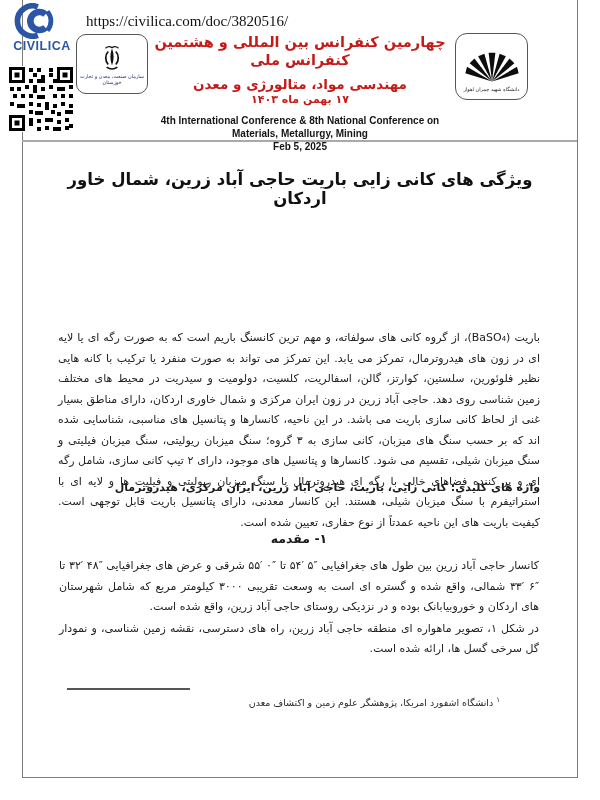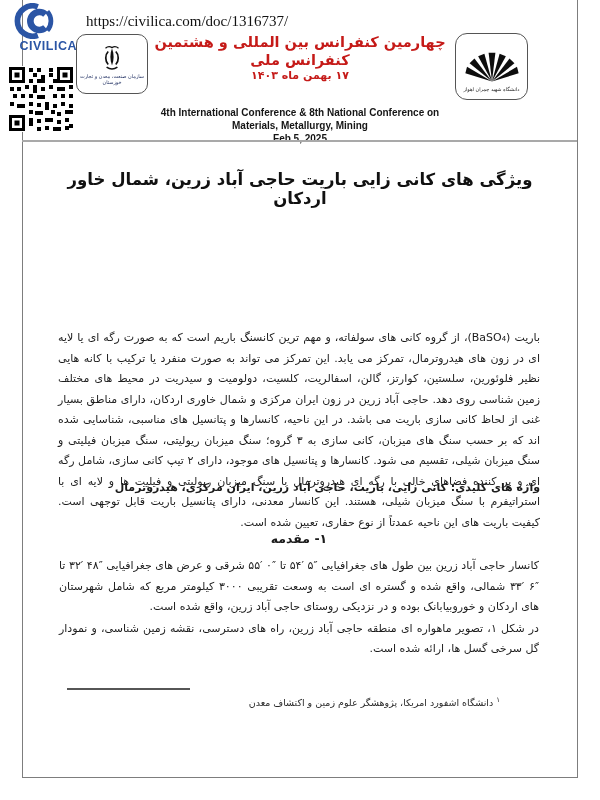--- a/index.html
+++ b/index.html
@@ -4,21 +4,21 @@
 <style>
   html,body{margin:0;padding:0;background:#fff;}
   #screen{position:relative;width:600px;height:800px;background:#fff;overflow:hidden;
           font-family:"DejaVu Sans",sans-serif;color:#1b1b1b;}
 
   
   .sheet-frame{position:absolute;left:22px;top:-14px;width:554px;height:790px;
                border:1px solid #7d7d7d;background:#fff;}
 
   
-  .civilica-brand{position:absolute;left:7px;top:3px;width:70px;text-align:right;}
+  .civilica-brand{position:absolute;left:7px;top:3px;width:70px;text-align:center;}
   .civilica-brand svg{display:block;margin-left:2px;}
   .civilica-wordmark{font-family:"Liberation Sans",sans-serif;font-weight:bold;
                      font-size:12.5px;letter-spacing:.5px;color:#2b55a5;margin-top:0px;}
 
   .doc-url{position:absolute;left:86px;top:13px;font-family:"Liberation Serif",serif;
            font-size:15px;color:#111;}
 
   
   .qr-code{position:absolute;left:8px;top:66px;width:66px;height:66px;background:#fff;}
 
@@ -32,21 +32,21 @@
             align-items:center;justify-content:center;box-sizing:border-box;}
   .uni-caption{font-size:5px;line-height:6px;color:#222;text-align:center;direction:rtl;margin-top:1px;}
 
   
   .banner{position:absolute;left:145px;top:33px;width:310px;text-align:center;direction:rtl;}
   .banner .fa1{font-size:14.5px;font-weight:bold;color:#c51a18;line-height:18px;}
   .banner .fa2{font-size:13.5px;font-weight:bold;color:#c51a18;line-height:17px;margin-top:7px;}
   .banner .fa3{font-size:11px;font-weight:bold;color:#c51a18;line-height:14px;margin-top:0;}
   .banner .en{direction:ltr;font-family:"Liberation Sans",sans-serif;font-weight:bold;
               font-size:10px;line-height:13px;color:#151515;}
-  .banner .en.first{margin-top:23px;}
+  .banner .en.first{margin-top:7px;}
 
   .header-rule{position:absolute;left:22px;top:140px;width:555px;height:2px;background:#a9a9a9;}
 
   
   .paper-title{position:absolute;left:40px;top:170px;width:520px;text-align:center;direction:rtl;
                font-weight:bold;font-size:16.5px;color:#111;}
   .author-line{position:absolute;left:40px;top:224px;width:520px;text-align:center;direction:rtl;
                font-weight:bold;font-size:10.5px;color:#222;}
   .author-line .fnmark{font-size:7.5px;vertical-align:super;}
 
@@ -72,21 +72,21 @@
 
   <div class="civilica-brand">
     <svg width="52" height="36" viewBox="0 0 52 38">
       <path d="M29 4 A 16 16 0 1 0 29 34" fill="none" stroke="#2b55a5" stroke-width="6"></path>
       <path d="M39 9 A 15 15 0 0 1 39 29" fill="none" stroke="#2b55a5" stroke-width="5"></path>
       <path d="M37 12 A 9.5 9.5 0 1 0 37 26" fill="none" stroke="#2b55a5" stroke-width="7"></path>
     </svg>
     <div class="civilica-wordmark">CIVILICA</div>
   </div>
 
-  <div class="doc-url">https://civilica.com/doc/1316737/</div>
+  <div class="doc-url">https://civilica.com/doc/3820516/</div>
 
   <div class="qr-code">
     <svg width="66" height="66" viewBox="0 0 66 66">
       <g fill="#000">
         <rect x="1" y="1" width="16" height="16"></rect>
           <rect x="49" y="1" width="16" height="16"></rect>
         <rect x="1" y="49" width="16" height="16"></rect>
       </g>
       <g fill="#fff">
         <rect x="4" y="4" width="10" height="10"></rect>
@@ -157,20 +157,21 @@
       <path d="M5 20.5 C 8 22.5 12 22.5 15 20.5" fill="none" stroke="#111" stroke-width="1.4"></path>
     </svg>
     <div class="org-caption">
       <div>سازمان صنعت، معدن و تجارت</div>
       <div>خوزستان</div>
     </div>
   </div>
 
   <div class="banner">
     <div class="fa1">چهارمین کنفرانس بین المللی و هشتمین کنفرانس ملی</div>
+    <div class="fa2">مهندسی مواد، متالورژی و معدن</div>
     <div class="fa3">۱۷ بهمن ماه ۱۴۰۳</div>
     <div class="en first">4th International Conference &amp; 8th National Conference on</div>
     <div class="en">Materials, Metallurgy, Mining</div>
     <div class="en">Feb 5, 2025</div>
   </div>
 
   <div class="uni-logo">
     <svg width="56" height="44" viewBox="0 0 64 52">
       <g fill="#0d0d0d">
         <polygon points="32,48 2.5,30.5 0.5,38"></polygon>

